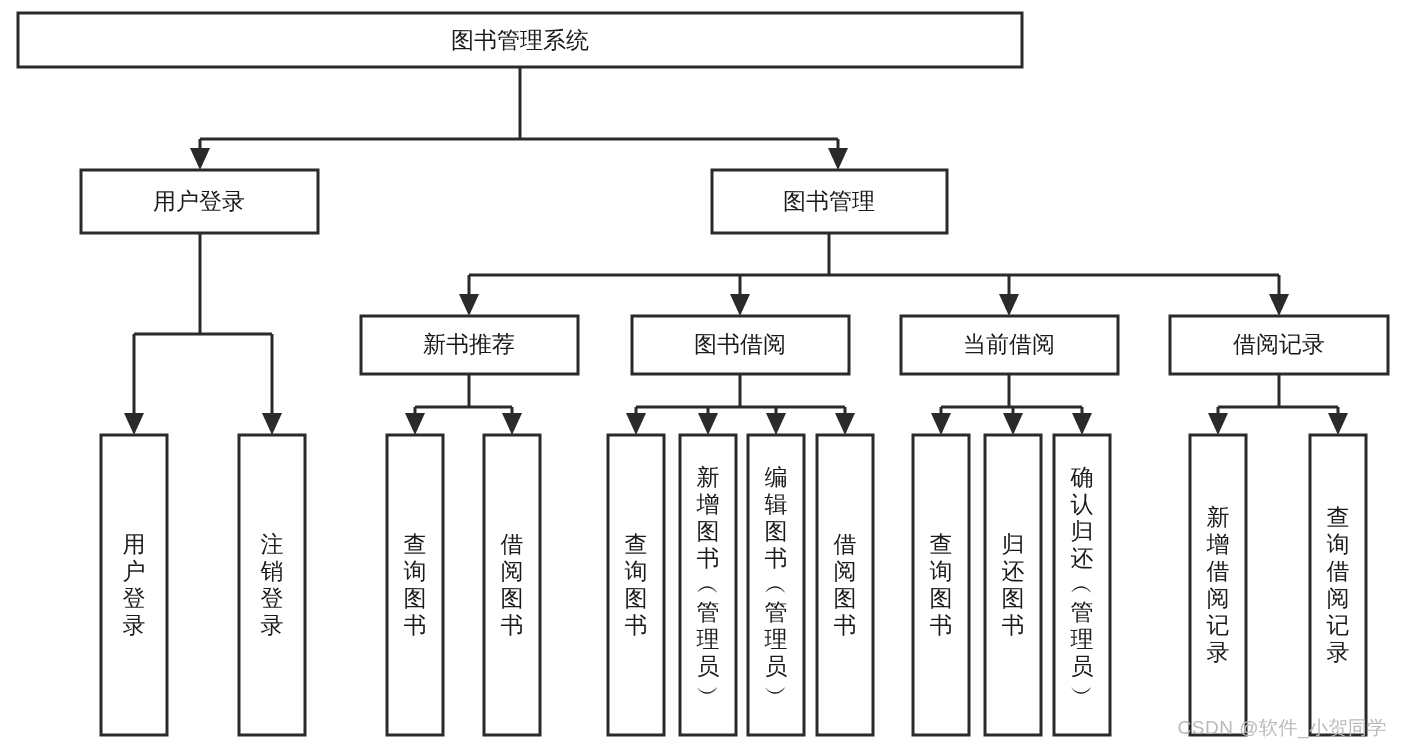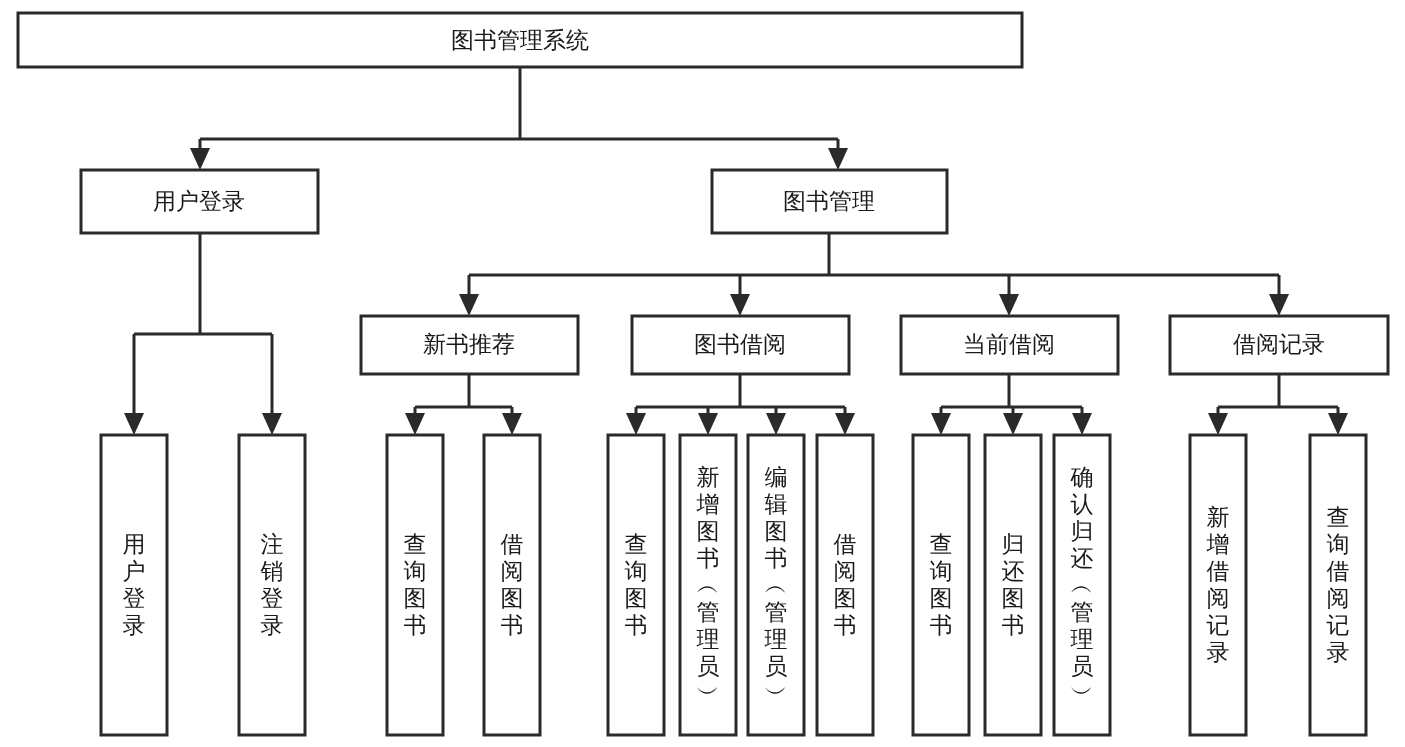--- a/index.html
+++ b/index.html
@@ -214,14 +214,15 @@
       <text class="node-label-vertical" x="1218" y="525.06"><tspan x="1218" dy="0">新</tspan><tspan x="1218" dy="27">增</tspan><tspan x="1218" dy="27">借</tspan><tspan x="1218" dy="27">阅</tspan><tspan x="1218" dy="27">记</tspan><tspan x="1218" dy="27">录</tspan></text>
     </g>
 
     <g>
       <rect class="node-box" x="1310" y="435" width="56" height="300"></rect>
       <text class="node-label-vertical" x="1338" y="525.06"><tspan x="1338" dy="0">查</tspan><tspan x="1338" dy="27">询</tspan><tspan x="1338" dy="27">借</tspan><tspan x="1338" dy="27">阅</tspan><tspan x="1338" dy="27">记</tspan><tspan x="1338" dy="27">录</tspan></text>
     </g>
 
   </svg>
 
+  <div class="watermark">CSDN @软件_小贺同学</div>
 
 </div>
 
 </body></html>

